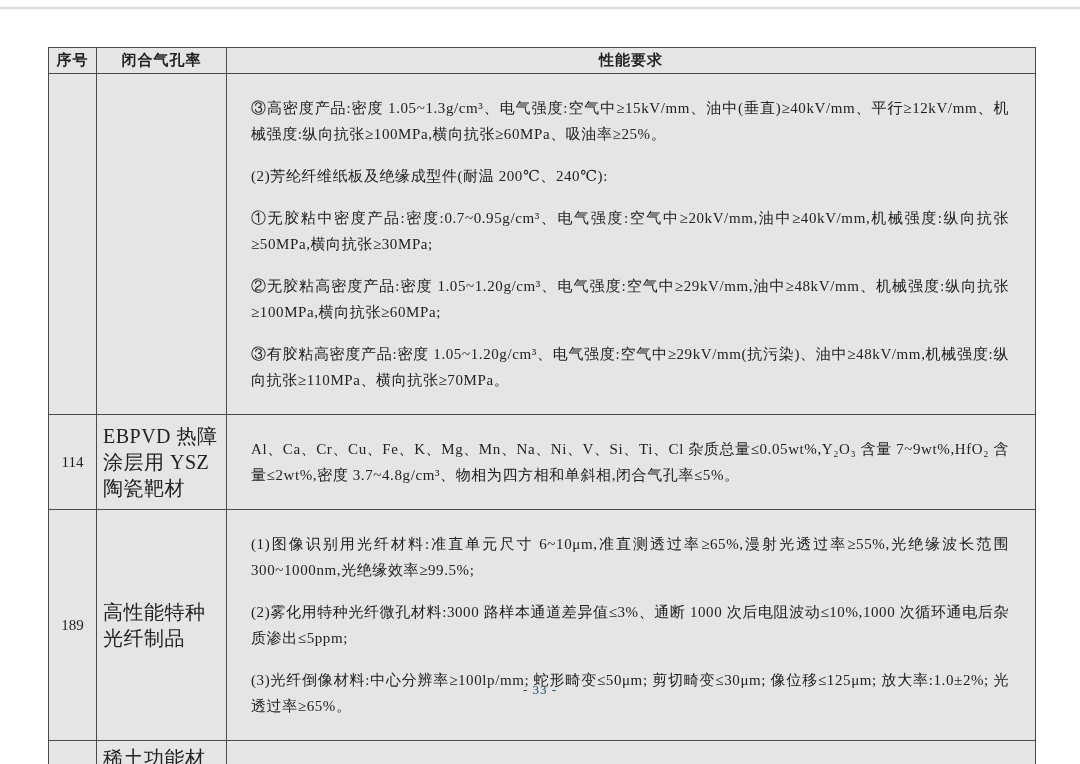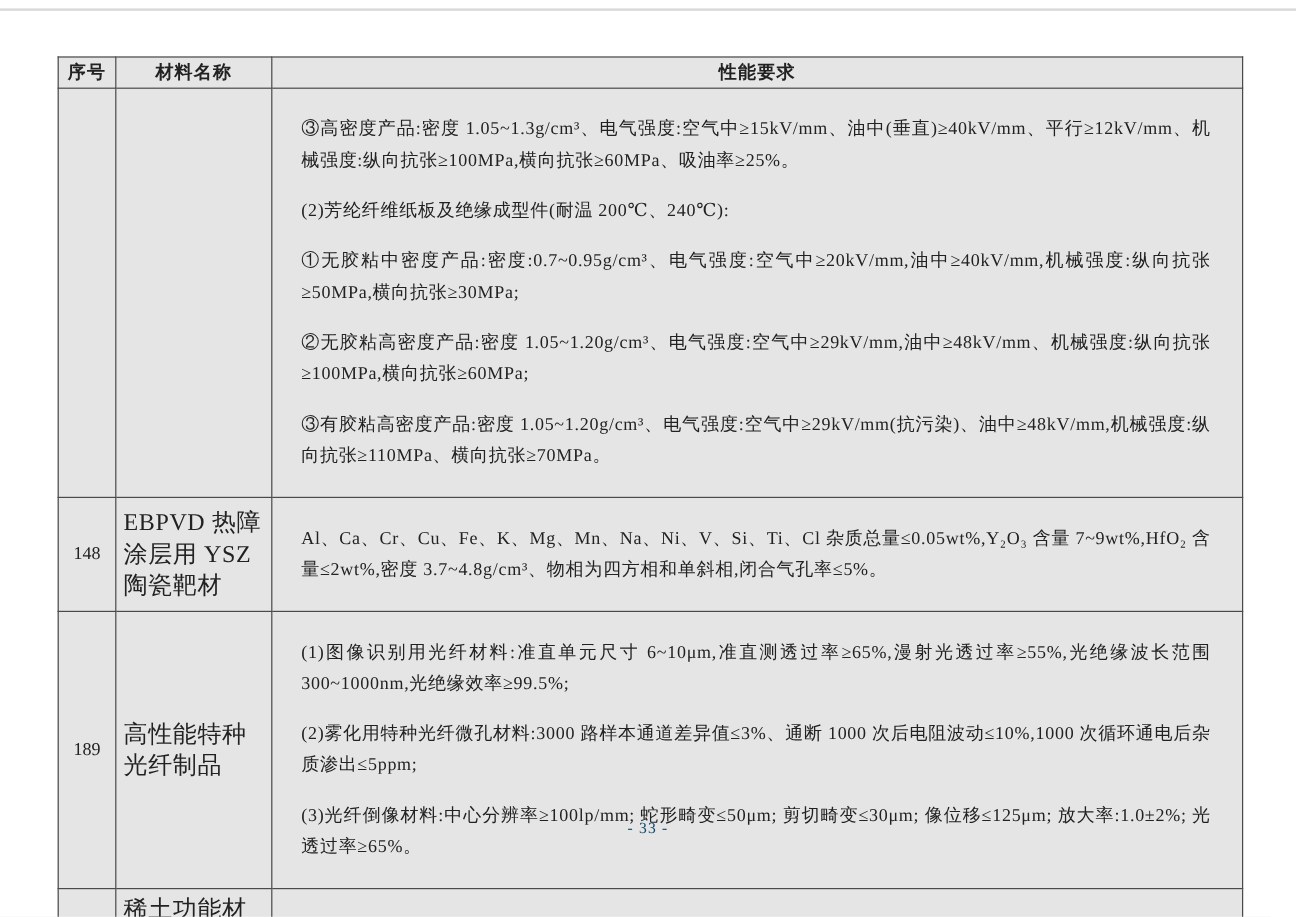--- a/index.html
+++ b/index.html
@@ -58,38 +58,38 @@
 <div>
   <table class="materials">
     <colgroup>
       <col class="c-no">
       <col class="c-name">
       <col class="c-req">
     </colgroup>
     <thead>
       <tr>
         <th>序号</th>
-        <th>材料名称</th>
+        <th>闭合气孔率</th>
         <th>性能要求</th>
       </tr>
     </thead>
     <tbody>
         <tr>
           <td class="cell-no"></td>
           <td class="cell-name"></td>
           <td class="cell-req">
             <p>③高密度产品:密度 1.05~1.3g/cm³、电气强度:空气中≥15kV/mm、油中(垂直)≥40kV/mm、平行≥12kV/mm、机械强度:纵向抗张≥100MPa,横向抗张≥60MPa、吸油率≥25%。</p>
             <p>(2)芳纶纤维纸板及绝缘成型件(耐温 200℃、240℃):</p>
             <p>①无胶粘中密度产品:密度:0.7~0.95g/cm³、电气强度:空气中≥20kV/mm,油中≥40kV/mm,机械强度:纵向抗张≥50MPa,横向抗张≥30MPa;</p>
             <p>②无胶粘高密度产品:密度 1.05~1.20g/cm³、电气强度:空气中≥29kV/mm,油中≥48kV/mm、机械强度:纵向抗张≥100MPa,横向抗张≥60MPa;</p>
             <p>③有胶粘高密度产品:密度 1.05~1.20g/cm³、电气强度:空气中≥29kV/mm(抗污染)、油中≥48kV/mm,机械强度:纵向抗张≥110MPa、横向抗张≥70MPa。</p>
           </td>
         </tr>
         <tr>
-          <td class="cell-no">148</td>
+          <td class="cell-no">114</td>
           <td class="cell-name">EBPVD 热障涂层用 YSZ 陶瓷靶材</td>
           <td class="cell-req">
             <p>Al、Ca、Cr、Cu、Fe、K、Mg、Mn、Na、Ni、V、Si、Ti、Cl 杂质总量≤0.05wt%,Y₂O₃ 含量 7~9wt%,HfO₂ 含量≤2wt%,密度 3.7~4.8g/cm³、物相为四方相和单斜相,闭合气孔率≤5%。</p>
           </td>
         </tr>
         <tr>
           <td class="cell-no">189</td>
           <td class="cell-name">高性能特种光纤制品</td>
           <td class="cell-req">
             <p>(1)图像识别用光纤材料:准直单元尺寸 6~10μm,准直测透过率≥65%,漫射光透过率≥55%,光绝缘波长范围 300~1000nm,光绝缘效率≥99.5%;</p>

